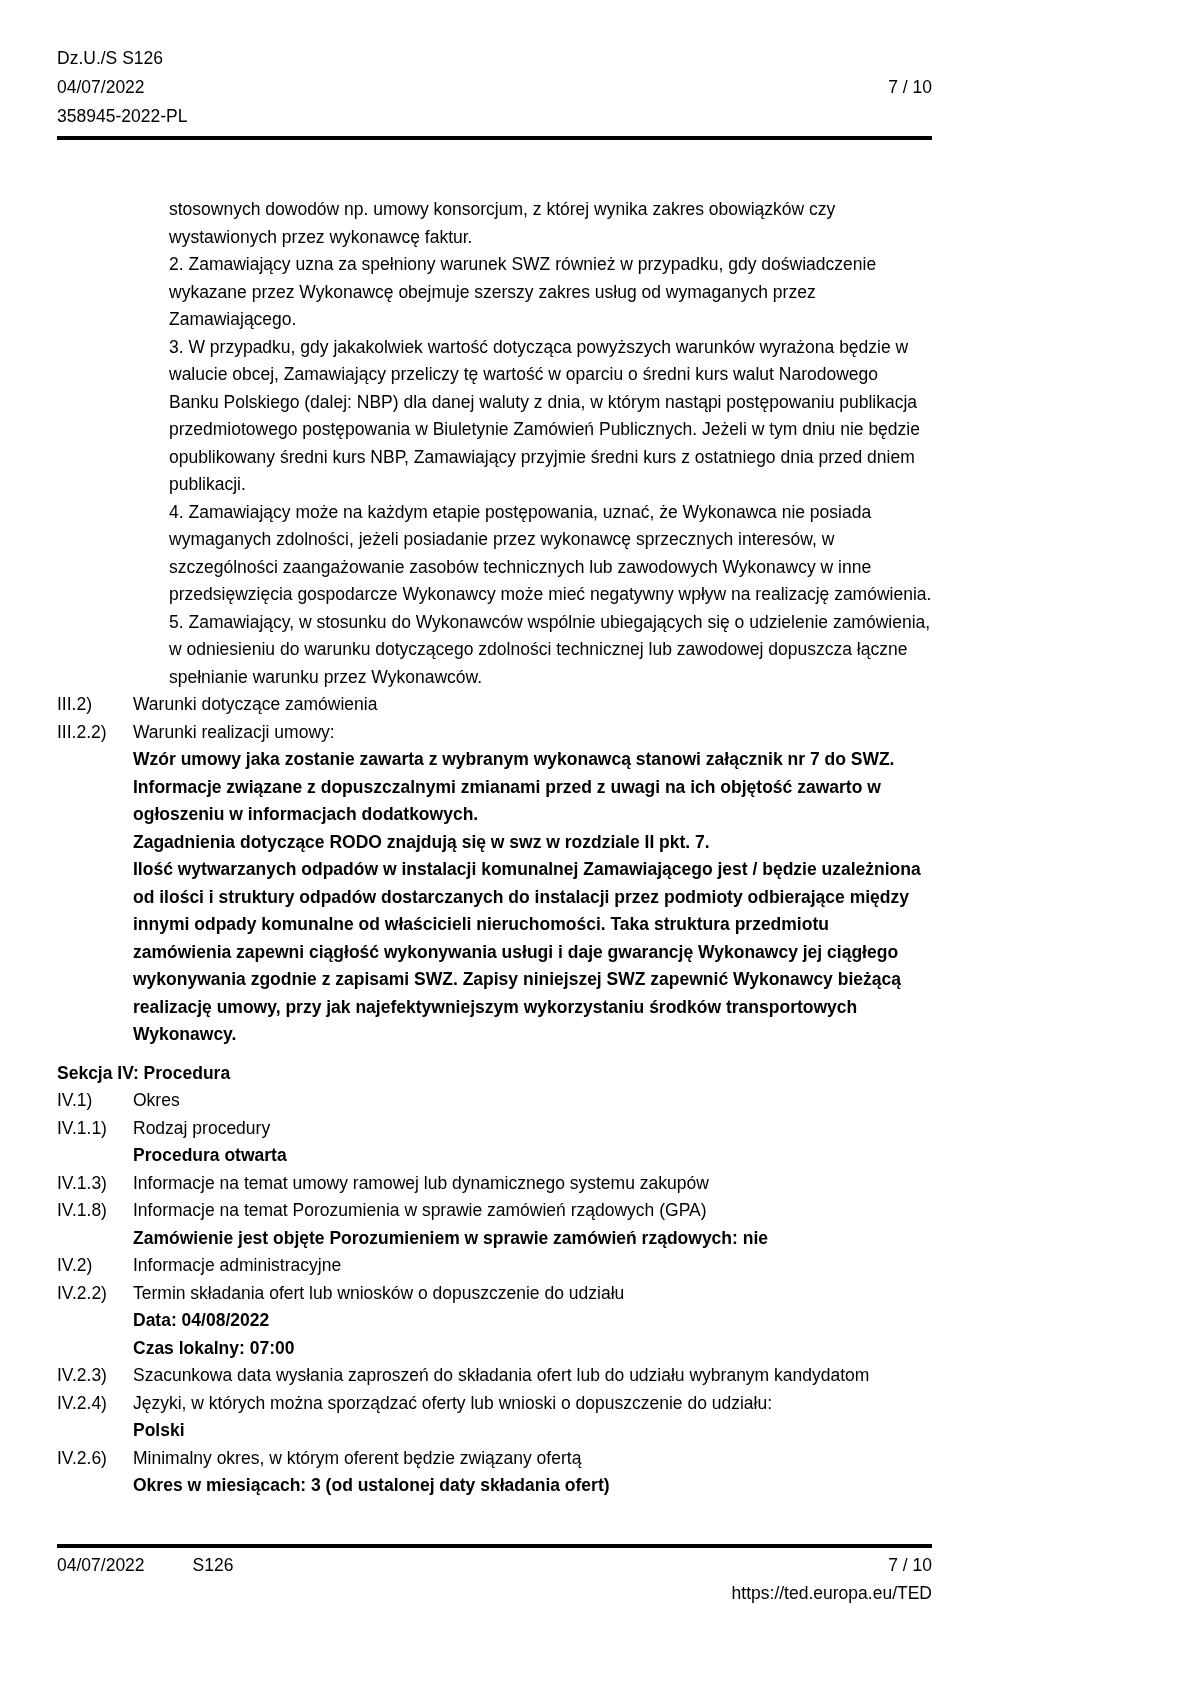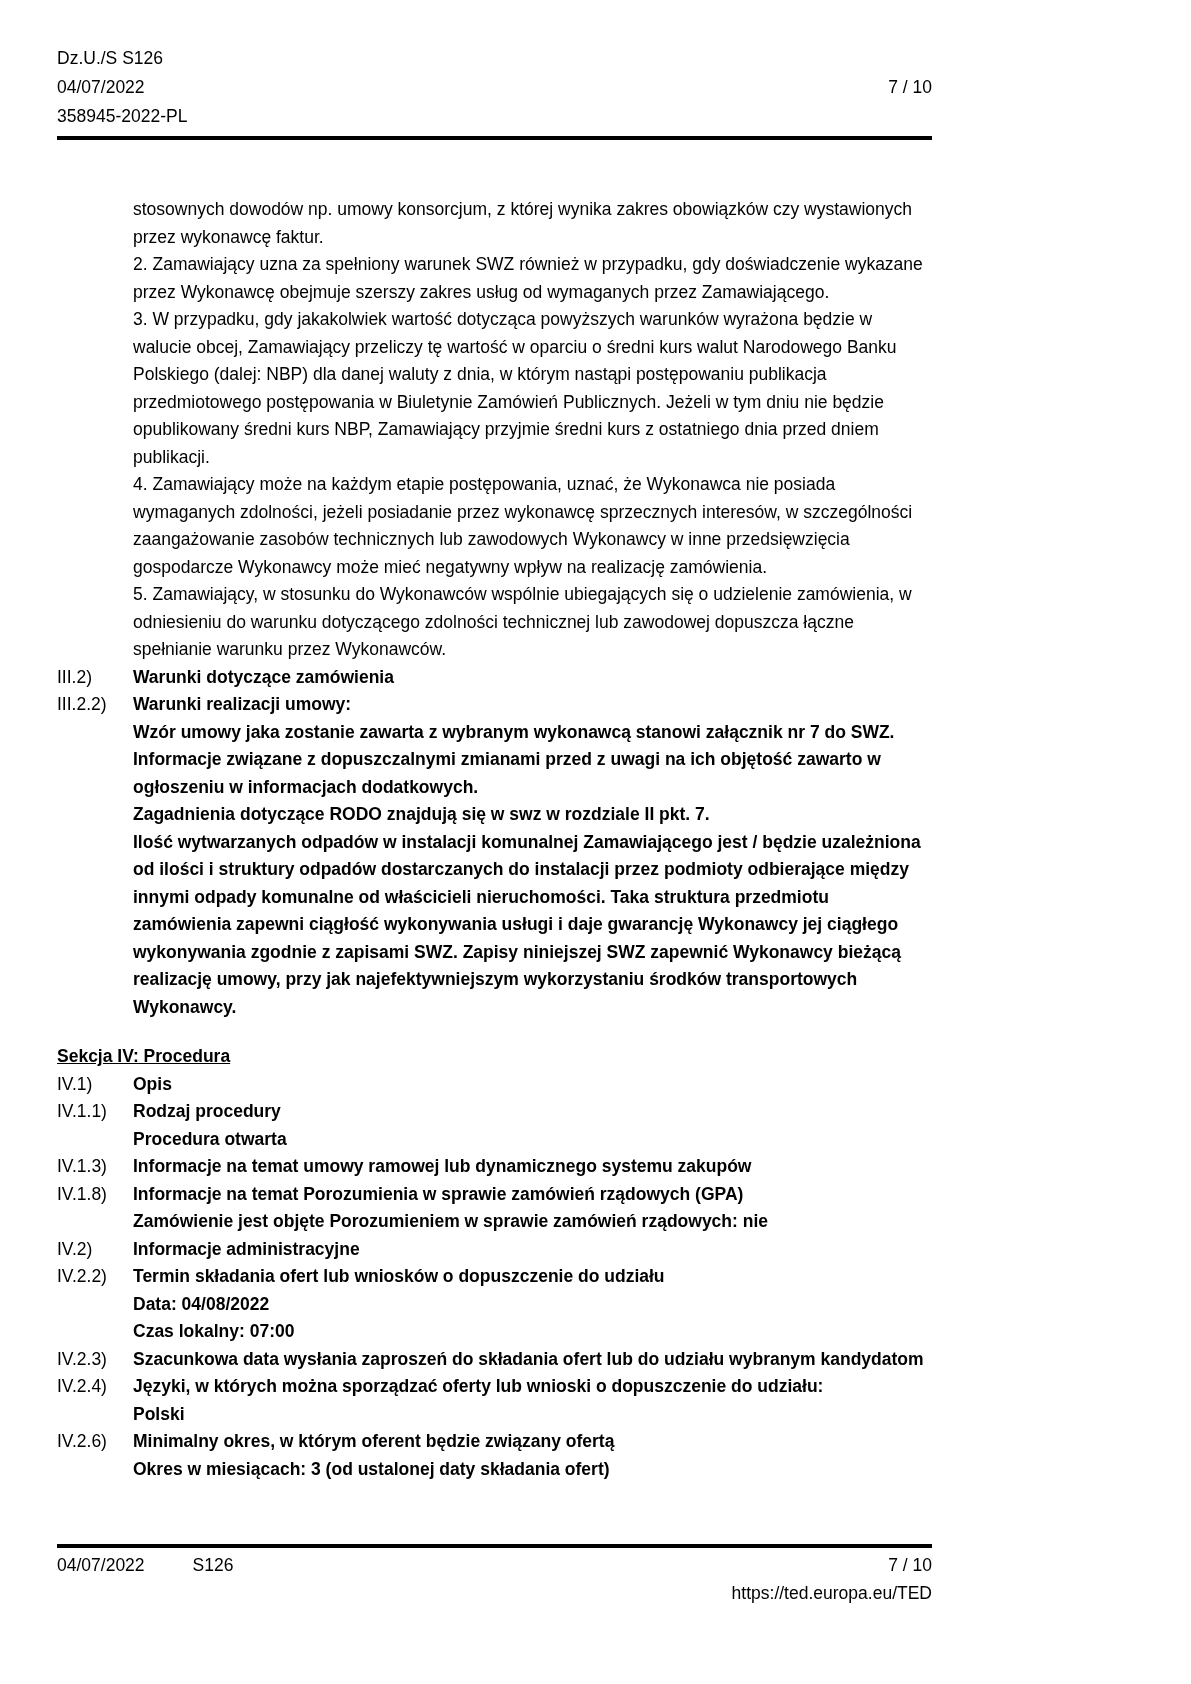--- a/index.html
+++ b/index.html
@@ -25,31 +25,30 @@
   .hdr-line { line-height: 29px; white-space: nowrap; }
   .hdr-row2 { display: flex; justify-content: space-between; line-height: 29px; }
   .rule {
     height: 4px;
     background: #000000;
     margin-top: 5px;
     border: none;
   }
   
   main { margin-top: 56px; }
-  .intro { margin-left: 76px; }
+  .intro { margin-left: 112px; }
   .intro p { margin: 0; }
   .section-row { display: flex; margin-top: 0; }
   .section-label { width: 76px; flex: 0 0 76px; }
   .section-body { flex: 1 1 auto; }
-  .section-title { font-weight: 700; }
+  .section-title { font-weight: 400; }
   .section-line { font-weight: 700; }
   .section-heading {
     font-weight: 700;
-    text-decoration: underline;
-    margin-top: 22px;
+    margin-top: 11px;
   }
   
   footer {
     position: absolute;
     top: 1539px;
     left: 57px;
     right: 47px;
   }
   .ftr-row {
     display: flex;
@@ -105,21 +104,21 @@
             <div class="section-line">Zagadnienia dotyczące RODO znajdują się w swz w rozdziale II pkt. 7.</div>
             <div class="section-line">Ilość wytwarzanych odpadów w instalacji komunalnej Zamawiającego jest / będzie uzależniona od ilości i struktury odpadów dostarczanych do instalacji przez podmioty odbierające między innymi odpady komunalne od właścicieli nieruchomości. Taka struktura przedmiotu zamówienia zapewni ciągłość wykonywania usługi i daje gwarancję Wykonawcy jej ciągłego wykonywania zgodnie z zapisami SWZ. Zapisy niniejszej SWZ zapewnić Wykonawcy bieżącą realizację umowy, przy jak najefektywniejszym wykorzystaniu środków transportowych Wykonawcy.</div>
           </div>
   </div>
 
   <div class="section-heading">Sekcja IV: Procedura</div>
 
   <div class="section-row">
     <div class="section-label">IV.1)</div>
     <div class="section-body">
-      <div class="section-title">Opis</div>
+      <div class="section-title">Okres</div>
     </div>
   </div>
 
   <div class="section-row">
     <div class="section-label">IV.1.1)</div>
     <div class="section-body">
       <div class="section-title">Rodzaj procedury</div>
     <div class="section-line">Procedura otwarta</div>
           </div>
   </div>

